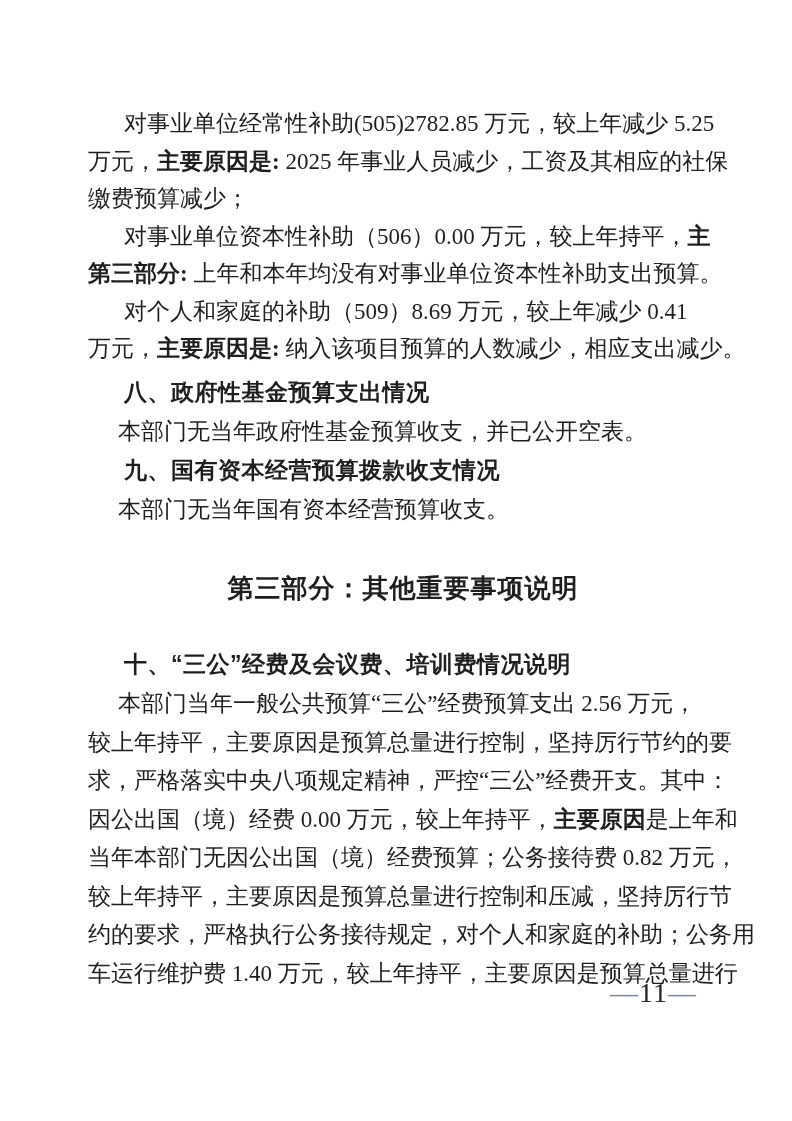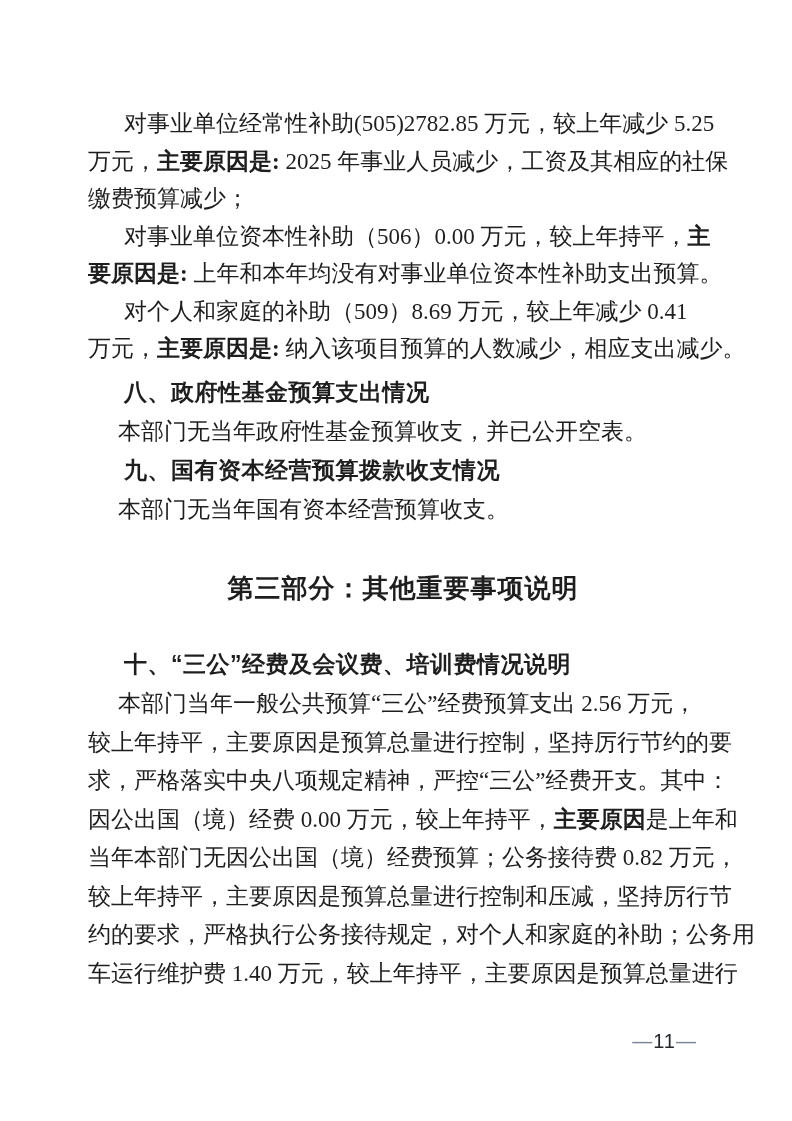--- a/index.html
+++ b/index.html
@@ -53,44 +53,44 @@
   }
   .sec10-heading { margin-top: 37px; }
   .p4 { margin-top: 2px; }
   .p4 .line { line-height: 38.5px; height: 38.5px; }
 
   .b { font-weight: bold; }
   .dim { color: #77838f; }
 
   .page-number {
     position: absolute;
-    top: 1030px;
+    top: 977px;
     right: 95px;
-    font-size: 20px;
+    font-size: 28px;
     letter-spacing: 1px;
     color: #24272b;
-    font-family: Liberation Sans, sans-serif;
+    font-family: Liberation Serif, serif;
     white-space: nowrap;
   }
 </style>
 </head>
 <body>
 
 <div class="page">
   <main class="content">
 
     <section>
       <div class="line ind">对事业单位经常性补助(505)2782.85 万元，较上年减少 5.25</div>
       <div class="line"><span>万元，</span><span class="b">主要原因是:</span><span> 2025 年事业人员减少，工资及其相应的社保</span></div>
       <div class="line">缴费预算减少；</div>
     </section>
 
     <section>
       <div class="line ind"><span>对事业单位资本性补助（506）0.00 万元，较上年持平，</span><span class="b">主</span></div>
-      <div class="line"><span class="b">要原因是:</span><span> 上年和本年均没有对事业单位资本性补助支出预算。</span></div>
+      <div class="line"><span class="b">第三部分:</span><span> 上年和本年均没有对事业单位资本性补助支出预算。</span></div>
     </section>
 
     <section>
       <div class="line ind">对个人和家庭的补助（509）8.69 万元，较上年减少 0.41</div>
       <div class="line"><span>万元，</span><span class="b">主要原因是:</span><span> 纳入该项目预算的人数减少，相应支出减少。</span></div>
     </section>
 
     <section class="sec89">
       <div class="line ind hd">八、政府性基金预算支出情况</div>
       <div class="line ind2">本部门无当年政府性基金预算收支，并已公开空表。</div>

